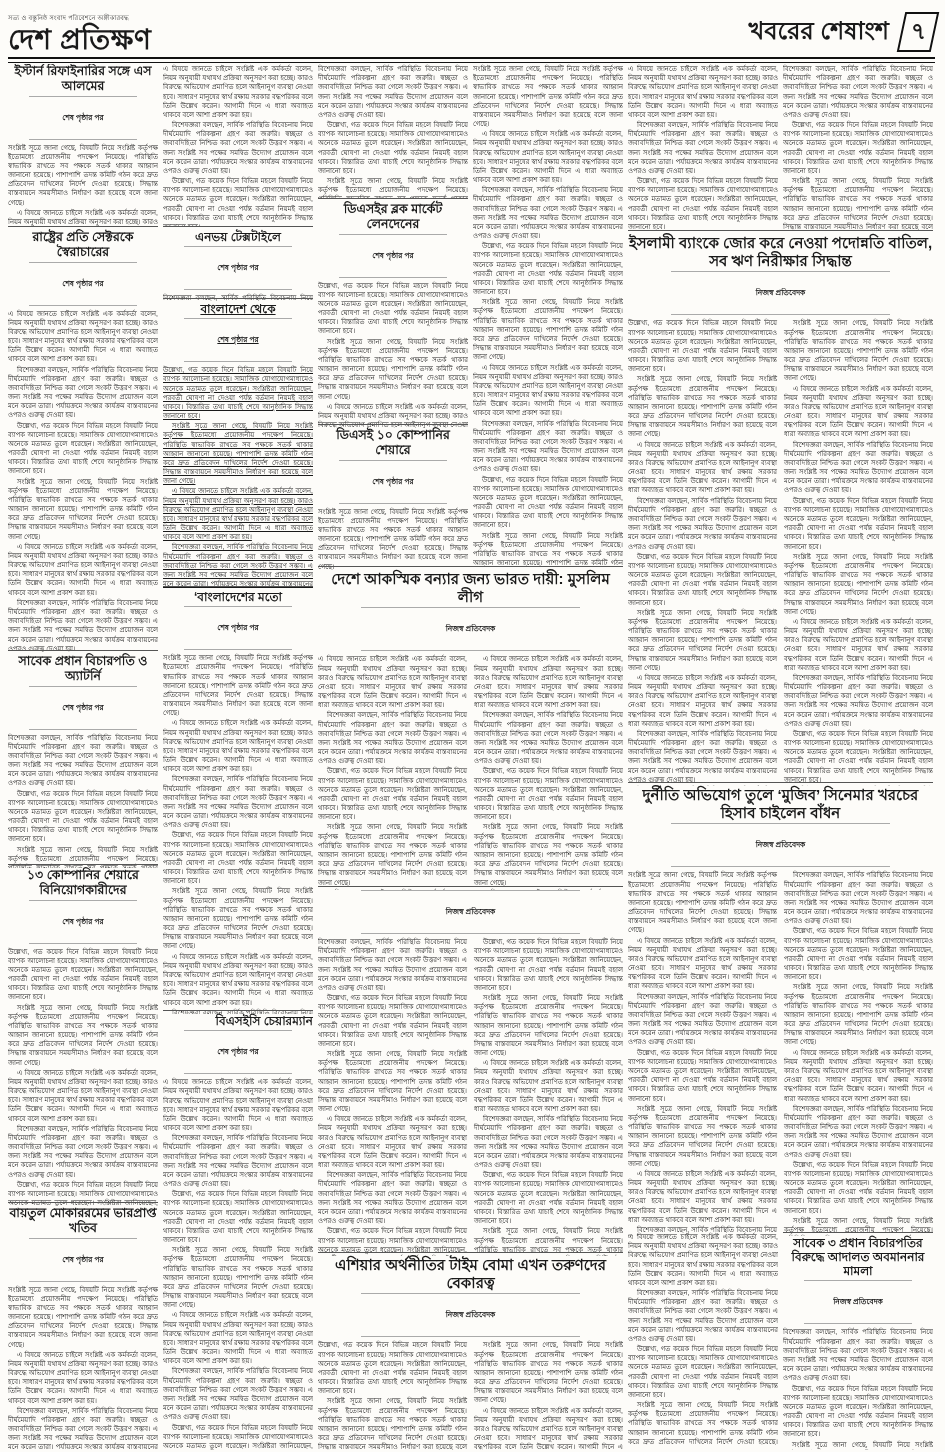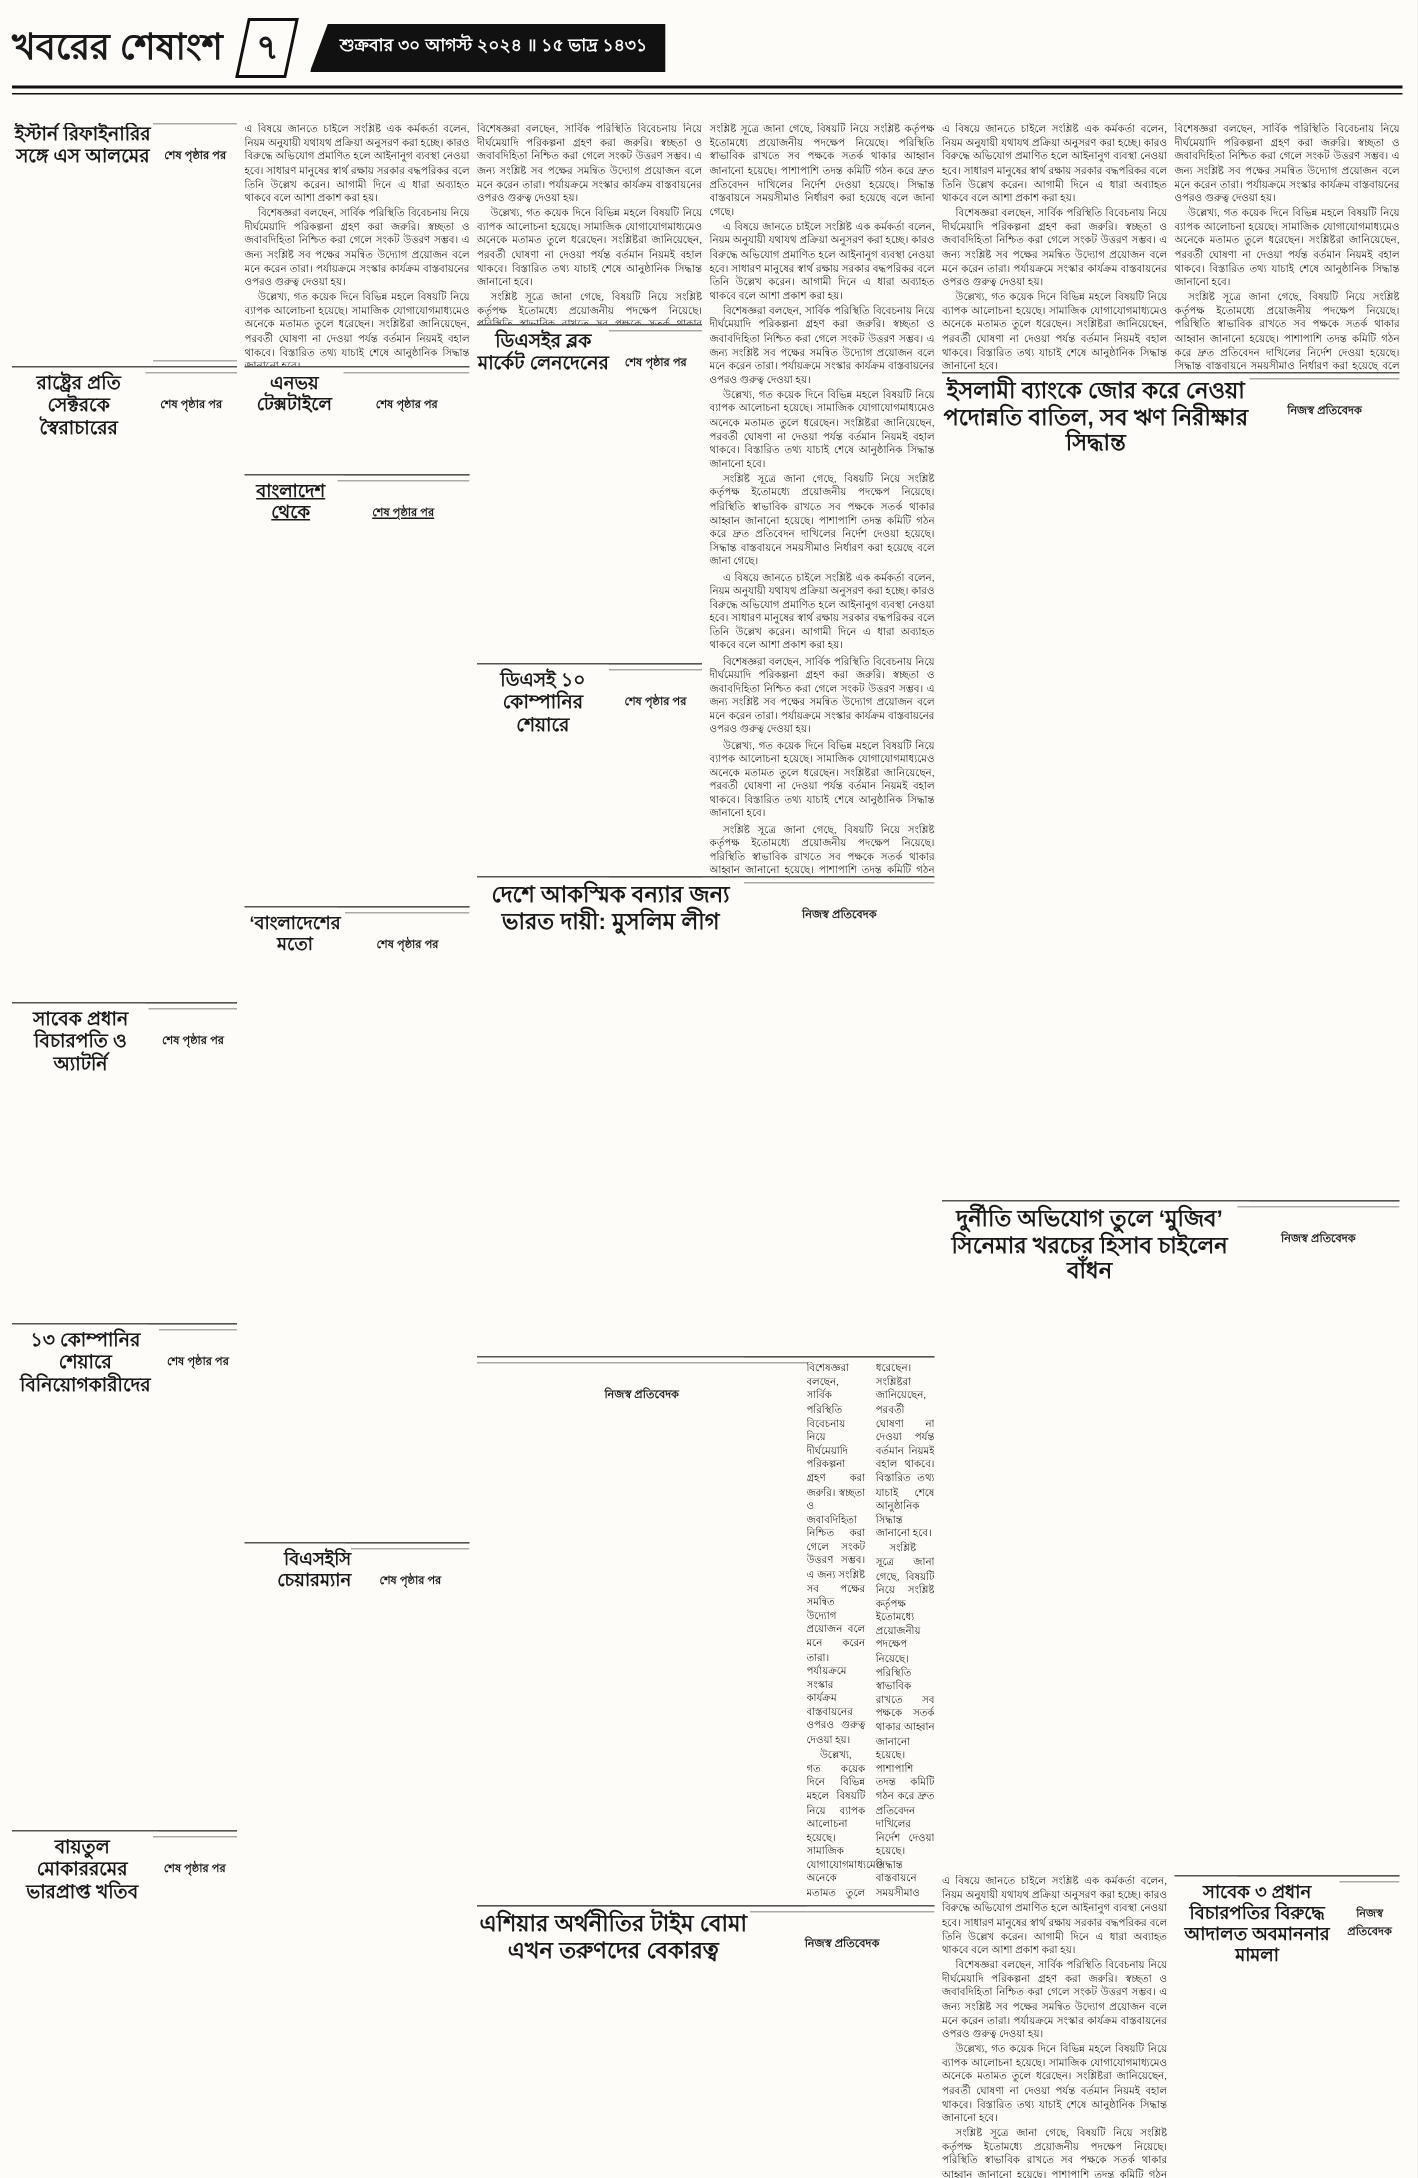--- a/index.html
+++ b/index.html
@@ -37,21 +37,21 @@
     white-space:nowrap;
   }
   .header-rule{
     position:absolute;left:8px;right:10px;top:57px;
     height:3px;border-top:2px solid #111;border-bottom:1px solid #111;
   }
   
   #articles{position:absolute;inset:0;}
   .article{
     position:absolute;overflow:hidden;
-    display:flex;flex-direction:row;margin-top:18px;
+    display:flex;flex-direction:column;
   }
   .article.ruled{border-top:1px solid #555;padding-top:3px;}
   .headline{
     margin:0 0 2px;text-align:center;
     font-weight:bold;font-size:12.5px;line-height:1.18;
   }
   .kicker{
     text-align:center;font-size:7.5px;font-weight:bold;
     margin:0 auto 3px;padding:15px 0;width:72%;
     border-top:1px solid #aaa;border-bottom:1px solid #aaa;
@@ -63,28 +63,29 @@
   }
   .body p{margin:0 0 1px;text-indent:9px;}
   .body p:first-child{text-indent:0;}
 </style>
 </head>
 <body>
 
 <div class="page">
 
   <header class="masthead">
+    <div class="mast-left">
+      <div class="tagline">সত্য ও বস্তুনিষ্ঠ সংবাদ পরিবেশনে অঙ্গীকারবদ্ধ</div>
+      <div class="paper-name">দেশ প্রতিক্ষণ</div>
+    </div>
     <div class="mast-right">
       <div class="section-title">খবরের শেষাংশ</div>
       <div class="page-number-badge">
         <span class="page-number">৭</span>
       </div>
-      <div class="date-bar">
-        <span>শুক্রবার ৩০ আগস্ট ২০২৪ ॥ ১৫ ভাদ্র ১৪৩১</span>
-      </div>
     </div>
   </header>
 
   <div class="header-rule"></div>
 
   <div id="articles">
       <article class="article" style="left: 8px; top: 64px; width: 150px; height: 162px;">
         <h2 class="headline">ইস্টার্ন রিফাইনারির সঙ্গে এস আলমের</h2>
         <div class="kicker">শেষ পৃষ্ঠার পর</div>
         <div class="body">

